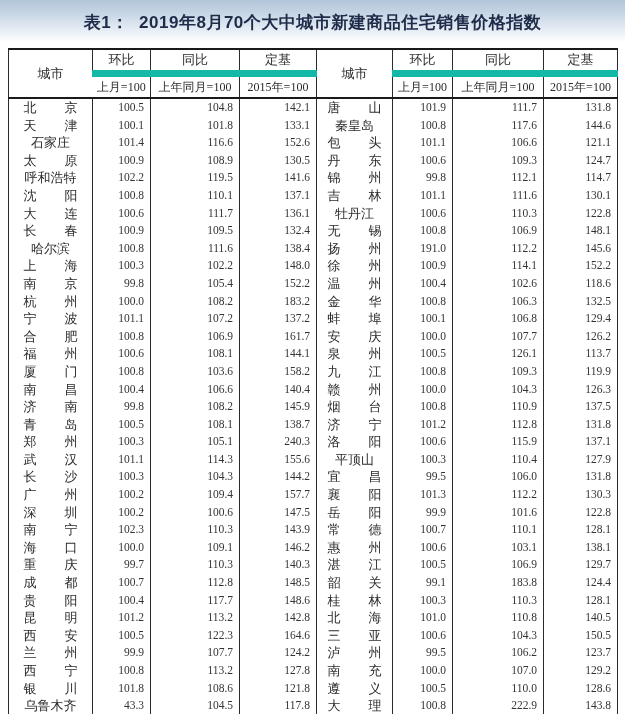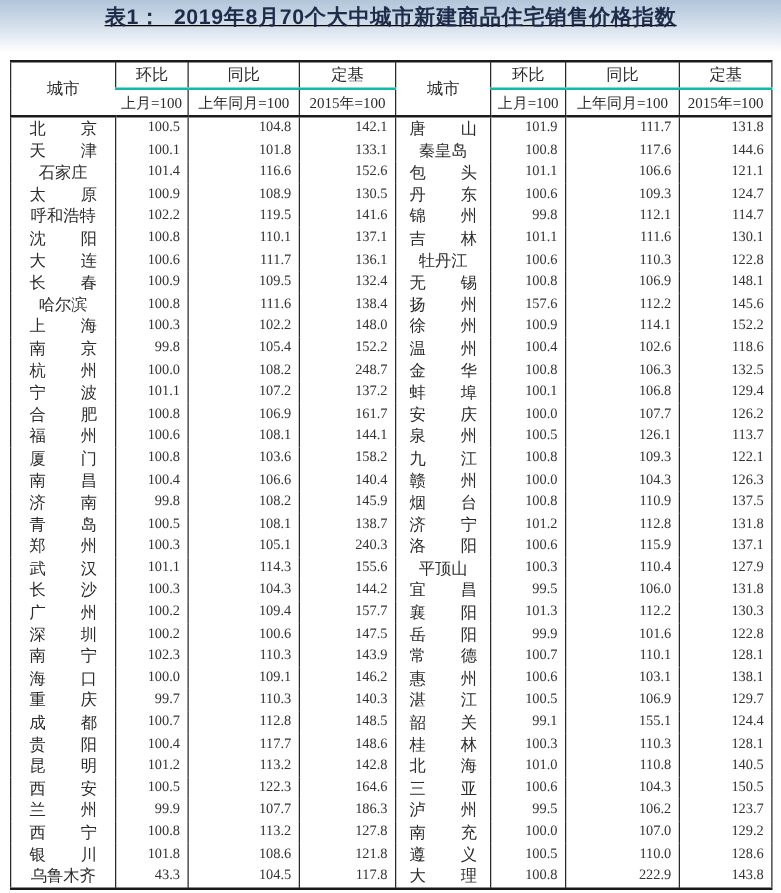--- a/index.html
+++ b/index.html
@@ -4,38 +4,38 @@
 <style>
   html,body{margin:0;padding:0;}
   body{
     width:625px;height:714px;overflow:hidden;background:#ffffff;
     font-family:"Liberation Serif","DejaVu Serif",serif;
     -webkit-font-smoothing:antialiased;
   }
   .title-band{
     height:42px;width:625px;
     background:linear-gradient(180deg,#b2c5d9 0%,#c9d7e6 35%,#e9eff6 75%,#ffffff 100%);
-    display:flex;align-items:flex-start;justify-content:center;text-decoration:underline;
+    display:flex;align-items:center;justify-content:center;
   }
   .page-title{
     font-family:"Liberation Sans","DejaVu Sans",sans-serif;
     font-weight:bold;font-size:17px;color:#1f2c49;letter-spacing:0.5px;
     padding-top:2px;white-space:pre;
   }
   table.stats{
     margin:6px 8px 0 8px;width:609px;table-layout:fixed;
     border-collapse:collapse;
     border-top:2.5px solid #1a1a1a;border-bottom:2.5px solid #1a1a1a;
     border-left:1px solid #2a2a2a;border-right:1px solid #2a2a2a;
     color:#2b2b2b;
   }
   th,td{padding:0;border-left:1px solid #2a2a2a;font-weight:normal;}
   th:first-child,td:first-child{border-left:none;}
   thead tr.h1 th{height:20px;font-size:13px;line-height:20px;}
-  thead tr.h2 th{height:20px;font-size:12px;line-height:20px;border-top:2px solid #14b8a6;}
+  thead tr.h2 th{height:20px;font-size:12px;line-height:20px;border-top:7px solid #14b8a6;}
   thead th{border-bottom:2px solid #1a1a1a;}
   thead tr.h1 th.split{border-bottom:none;margin-left:36px;}
   th.city-h{font-size:13px;vertical-align:middle;}
   tbody tr{height:17.6px;}
   td.num{
     text-align:right;padding-right:6px;font-size:11.5px;line-height:17.6px;
     font-family:"Liberation Serif","DejaVu Serif",serif;color:#333;
   }
   td.city{font-size:13px;line-height:17.6px;}
   .cityname{
@@ -258,21 +258,21 @@
         </td>
         <td class="num">100.8</td>
         <td class="num">111.6</td>
         <td class="num">138.4</td>
         <td class="city">
           <span class="cityname spread">
             <span>扬</span>
             <span>州</span>
           </span>
         </td>
-        <td class="num">157.6</td>
+        <td class="num">191.0</td>
         <td class="num">112.2</td>
         <td class="num">145.6</td>
       </tr>
       <tr>
         <td class="city">
           <span class="cityname spread">
             <span>上</span>
             <span>海</span>
           </span>
         </td>
@@ -311,21 +311,21 @@
       </tr>
       <tr>
         <td class="city">
           <span class="cityname spread">
             <span>杭</span>
             <span>州</span>
           </span>
         </td>
         <td class="num">100.0</td>
         <td class="num">108.2</td>
-        <td class="num">248.7</td>
+        <td class="num">183.2</td>
         <td class="city">
           <span class="cityname spread">
             <span>金</span>
             <span>华</span>
           </span>
         </td>
         <td class="num">100.8</td>
         <td class="num">106.3</td>
         <td class="num">132.5</td>
       </tr>
@@ -400,21 +400,21 @@
         <td class="num">103.6</td>
         <td class="num">158.2</td>
         <td class="city">
           <span class="cityname spread">
             <span>九</span>
             <span>江</span>
           </span>
         </td>
         <td class="num">100.8</td>
         <td class="num">109.3</td>
-        <td class="num">122.1</td>
+        <td class="num">119.9</td>
       </tr>
       <tr>
         <td class="city">
           <span class="cityname spread">
             <span>南</span>
             <span>昌</span>
           </span>
         </td>
         <td class="num">100.4</td>
         <td class="num">106.6</td>
@@ -640,21 +640,21 @@
         <td class="num">100.7</td>
         <td class="num">112.8</td>
         <td class="num">148.5</td>
         <td class="city">
           <span class="cityname spread">
             <span>韶</span>
             <span>关</span>
           </span>
         </td>
         <td class="num">99.1</td>
-        <td class="num">155.1</td>
+        <td class="num">183.8</td>
         <td class="num">124.4</td>
       </tr>
       <tr>
         <td class="city">
           <span class="cityname spread">
             <span>贵</span>
             <span>阳</span>
           </span>
         </td>
         <td class="num">100.4</td>
@@ -712,21 +712,21 @@
       </tr>
       <tr>
         <td class="city">
           <span class="cityname spread">
             <span>兰</span>
             <span>州</span>
           </span>
         </td>
         <td class="num">99.9</td>
         <td class="num">107.7</td>
-        <td class="num">186.3</td>
+        <td class="num">124.2</td>
         <td class="city">
           <span class="cityname spread">
             <span>泸</span>
             <span>州</span>
           </span>
         </td>
         <td class="num">99.5</td>
         <td class="num">106.2</td>
         <td class="num">123.7</td>
       </tr>

